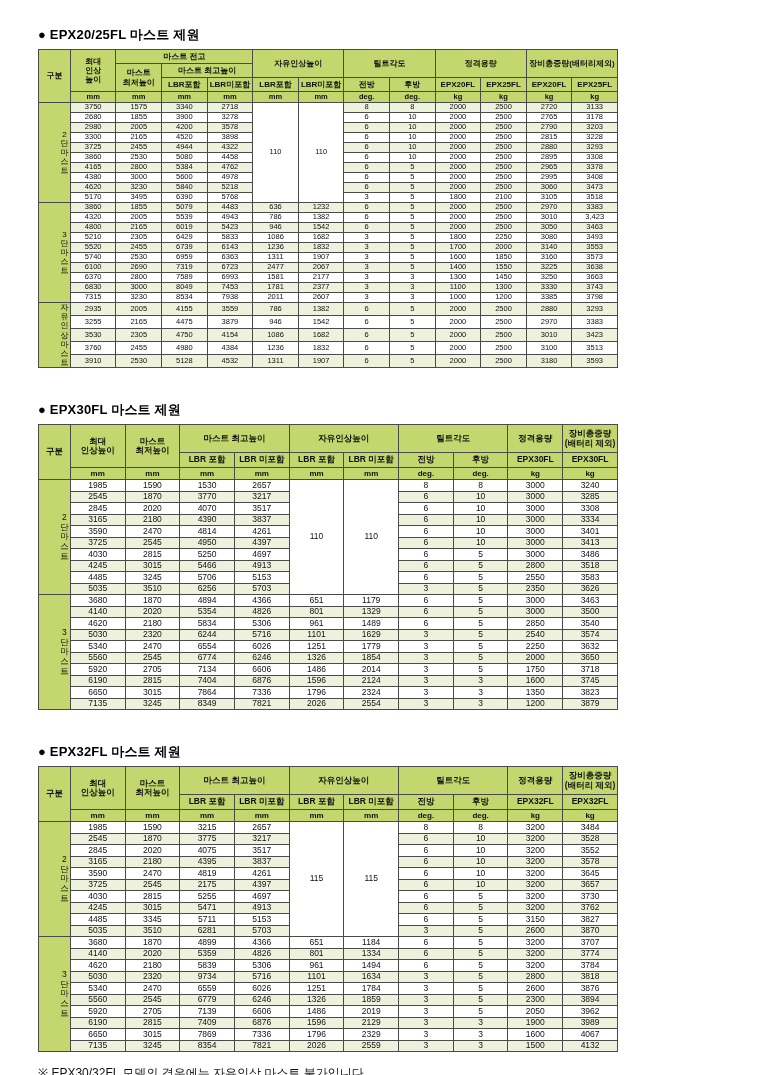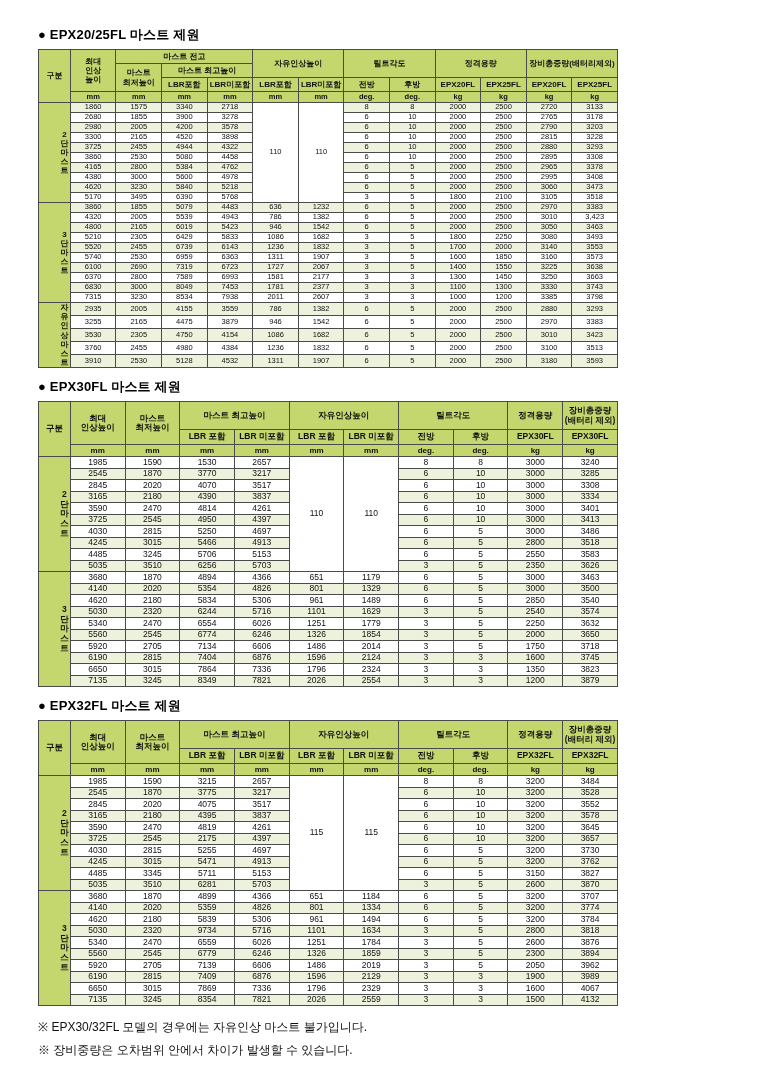--- a/index.html
+++ b/index.html
@@ -1,24 +1,24 @@
 <!DOCTYPE html>
 <html style="--hdr: #c4d76e; --stripe: #edf2dc; --border: #4a4a4a;"><head>
 <meta charset="utf-8">
 <style>
   html,body{margin:0;padding:0;background:#fff;}
   .page{width:640px;height:1075px;box-sizing:border-box;padding:26px 22px 0 38px;
         font-family:"Liberation Sans",sans-serif;background:#ffffff;overflow:hidden;}
   .tbl-title{font-size:13px;font-weight:700;color:#000;margin:0 0 5px 0;letter-spacing:.2px;}
-  .gap{margin-top:10px;}
+  .gap{margin-top:33px;}
   table.spec{width:100%;border-collapse:collapse;table-layout:fixed;border:1.5px solid #222;}
   .spec th,.spec td{border:1px solid var(--border,#4a4a4a);text-align:center;vertical-align:middle;
         padding:0;color:#101010;line-height:1.15;white-space:pre-line;overflow:hidden;}
   .spec thead th{background:var(--hdr,#c4d76e);font-weight:700;}
-  .spec th.sec{background:var(--hdr,#c4d76e);font-weight:700;padding-left:20px;}
+  .spec th.sec{background:var(--hdr,#c4d76e);font-weight:400;padding-left:20px;}
   .spec tbody{border-top:1.3px solid #222;}
   .t1 thead th{font-size:8px;height:13px;}
   .t1 thead tr.units th{font-size:7.5px;height:10px;}
   .t1 tbody td{font-size:7.5px;height:9px;}
   .t1 th.sec{font-size:8px;}
   .t23 thead th{font-size:8.5px;height:14px;}
   .t23 thead tr:first-child th{height:27px;}
   .t23 thead tr.units th{font-size:8px;height:11px;}
   .t23 tbody td{font-size:8.5px;height:10.5px;}
   .t23 th.sec{font-size:8.5px;}
@@ -92,21 +92,21 @@
             <th>kg</th>
             <th>kg</th>
             <th>kg</th>
             <th>kg</th>
           </tr>
         </thead>
         <tbody>
           <tr>
             <th rowspan="10" class="sec">2단
 마스트</th>
-            <td>1860</td>
+            <td>3750</td>
             <td>1575</td>
             <td>3340</td>
             <td>2718</td>
             <td rowspan="10" class="merged">110</td>
             <td rowspan="10" class="merged">110</td>
             <td>8</td>
             <td>8</td>
             <td>2000</td>
             <td>2500</td>
             <td>2720</td>
@@ -306,21 +306,21 @@
             <td>1600</td>
             <td>1850</td>
             <td>3160</td>
             <td>3573</td>
           </tr>
           <tr>
             <td>6100</td>
             <td>2690</td>
             <td>7319</td>
             <td>6723</td>
-            <td>1727</td>
+            <td>2477</td>
             <td>2067</td>
             <td>3</td>
             <td>5</td>
             <td>1400</td>
             <td>1550</td>
             <td>3225</td>
             <td>3638</td>
           </tr>
           <tr>
             <td>6370</td>

